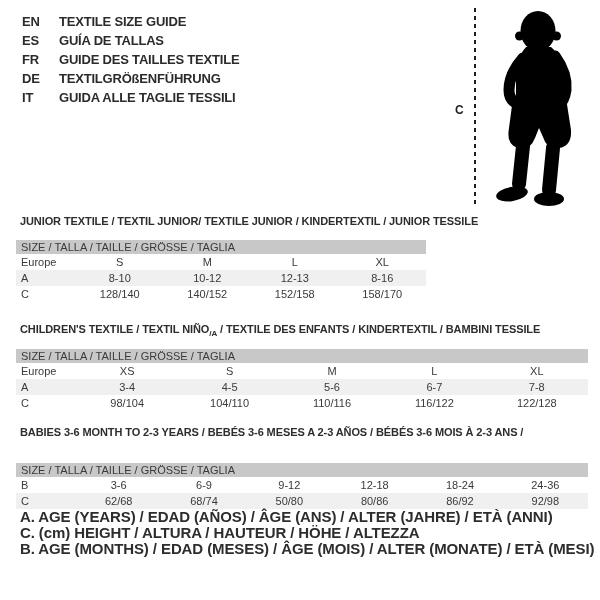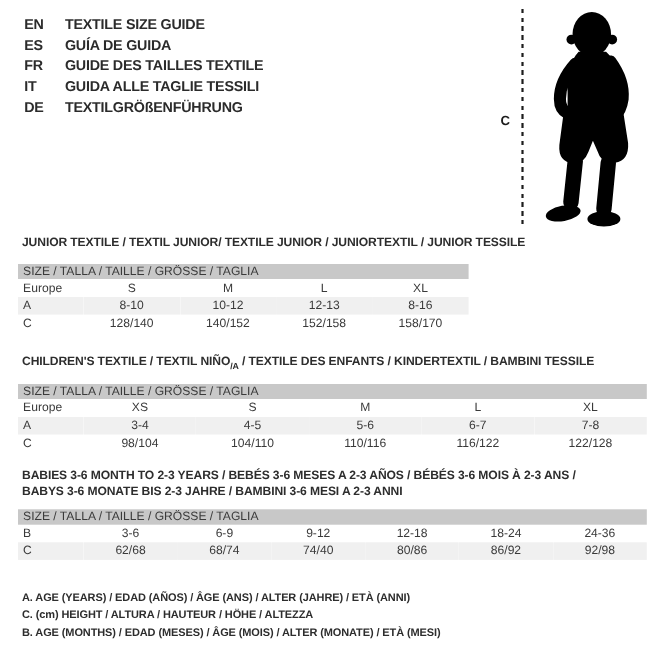--- a/index.html
+++ b/index.html
@@ -33,47 +33,47 @@
   .size-table { position:absolute; left:16px; border-collapse:collapse; table-layout:fixed; font-size:11px; color:#3a3a3a; }
   .size-table td { height:16px; text-align:center; padding:0; white-space:nowrap; overflow:hidden; font-weight:normal; }
   .size-table td.lbl { text-align:left; padding-left:5px; }
   .size-table tr.bar td { background:#c8c8c8; text-align:left; padding-left:5px; height:14px; color:#3a3a3a; }
   .size-table tr.stripe td { background:#f0f0f0; }
   .t1-table { top:240px; width:410px; }
   .t2-table { top:349px; width:572px; }
   .t3-table { top:463px; width:572px; }
 
   
-  .legend { position:absolute; left:20px; top:536px; font-weight:bold; font-size:10px; line-height:16px; letter-spacing:-0.1px; color:#2d2d2d; }
+  .legend { position:absolute; left:20px; top:509px; font-weight:bold; font-size:15px; line-height:16px; letter-spacing:-0.1px; color:#2d2d2d; }
 </style>
 </head>
 <body>
 
 <div class="page">
 
   <div class="lang-block">
     <div class="lang-row">
       <span class="lang-code">EN</span>
       <span class="lang-label">TEXTILE SIZE GUIDE</span>
     </div>
     <div class="lang-row">
       <span class="lang-code">ES</span>
-      <span class="lang-label">GUÍA DE GUIDA</span>
+      <span class="lang-label">GUÍA DE TALLAS</span>
     </div>
     <div class="lang-row">
       <span class="lang-code">FR</span>
       <span class="lang-label">GUIDE DES TAILLES TEXTILE</span>
     </div>
     <div class="lang-row">
+      <span class="lang-code">DE</span>
+      <span class="lang-label">TEXTILGRÖßENFÜHRUNG</span>
+    </div>
+    <div class="lang-row">
       <span class="lang-code">IT</span>
       <span class="lang-label">GUIDA ALLE TAGLIE TESSILI</span>
-    </div>
-    <div class="lang-row">
-      <span class="lang-code">DE</span>
-      <span class="lang-label">TEXTILGRÖßENFÜHRUNG</span>
     </div>
   </div>
 
   <span class="fig-label">C</span>
   <div class="dash-line"></div>
   <svg class="baby-svg" width="108" height="202" viewBox="0 0 108 202" xmlns="http://www.w3.org/2000/svg">
     <g fill="#000000">
       <ellipse cx="52" cy="25" rx="17.5" ry="20"></ellipse>
       <circle cx="33.5" cy="30" r="4.5"></circle>
       <circle cx="70.5" cy="30" r="4.5"></circle>
@@ -81,21 +81,21 @@
       <path d="M37,52 C28,62 23,74 23,84 C23,91 26,95 30,97" stroke="#000000" stroke-width="11" fill="none" stroke-linecap="round"></path>
       <path d="M69,50 C77,61 81,73 80,84 C79,91 77,96 73,99" stroke="#000000" stroke-width="11" fill="none" stroke-linecap="round"></path>
       <path d="M27,92 Q53,83 80,92 L85,124 Q86,140 73,142 Q61,144 57,131 L53,122 L49,132 Q44,145 32,142 Q20,139 23,122 Z"></path>
       <path d="M37,140 L33,178" stroke="#000000" stroke-width="14" stroke-linecap="round" fill="none"></path>
       <path d="M67,142 L63,184" stroke="#000000" stroke-width="14" stroke-linecap="round" fill="none"></path>
       <ellipse cx="26" cy="188" rx="16" ry="7" transform="rotate(-10 26 188)"></ellipse>
       <ellipse cx="63" cy="193" rx="15" ry="7"></ellipse>
     </g>
   </svg>
 
-  <div class="sec-title st1">JUNIOR TEXTILE / TEXTIL JUNIOR/ TEXTILE JUNIOR / JUNIORTEXTIL / JUNIOR TESSILE</div>
+  <div class="sec-title st1">JUNIOR TEXTILE / TEXTIL JUNIOR/ TEXTILE JUNIOR / KINDERTEXTIL / JUNIOR TESSILE</div>
   <table class="size-table t1-table">
     <colgroup>
         <col style="width:60px">
         <col>
         <col>
         <col>
         <col>
       </colgroup>
     <tbody>
       <tr class="bar">
@@ -163,21 +163,20 @@
         <td>104/110</td>
         <td>110/116</td>
         <td>116/122</td>
         <td>122/128</td>
       </tr>
     </tbody>
   </table>
 
   <div class="sec-title st3">
     <span class="tline">BABIES 3-6 MONTH TO 2-3 YEARS / BEBÉS 3-6 MESES A 2-3 AÑOS / BÉBÉS 3-6 MOIS À 2-3 ANS /</span>
-    <span class="tline">BABYS 3-6 MONATE BIS 2-3 JAHRE / BAMBINI 3-6 MESI A 2-3 ANNI</span>
   </div>
   <table class="size-table t3-table">
     <colgroup>
         <col style="width:60px">
         <col>
         <col>
         <col>
         <col>
         <col>
         <col>
@@ -192,21 +191,21 @@
         <td>6-9</td>
         <td>9-12</td>
         <td>12-18</td>
         <td>18-24</td>
         <td>24-36</td>
       </tr>
       <tr class="stripe">
         <td class="lbl">C</td>
         <td>62/68</td>
         <td>68/74</td>
-        <td>74/40</td>
+        <td>50/80</td>
         <td>80/86</td>
         <td>86/92</td>
         <td>92/98</td>
       </tr>
     </tbody>
   </table>
 
   <div class="legend">
     <div>A. AGE (YEARS) / EDAD (AÑOS) / ÂGE (ANS) / ALTER (JAHRE) / ETÀ (ANNI)</div>
     <div>C. (cm) HEIGHT / ALTURA / HAUTEUR / HÖHE / ALTEZZA</div>

